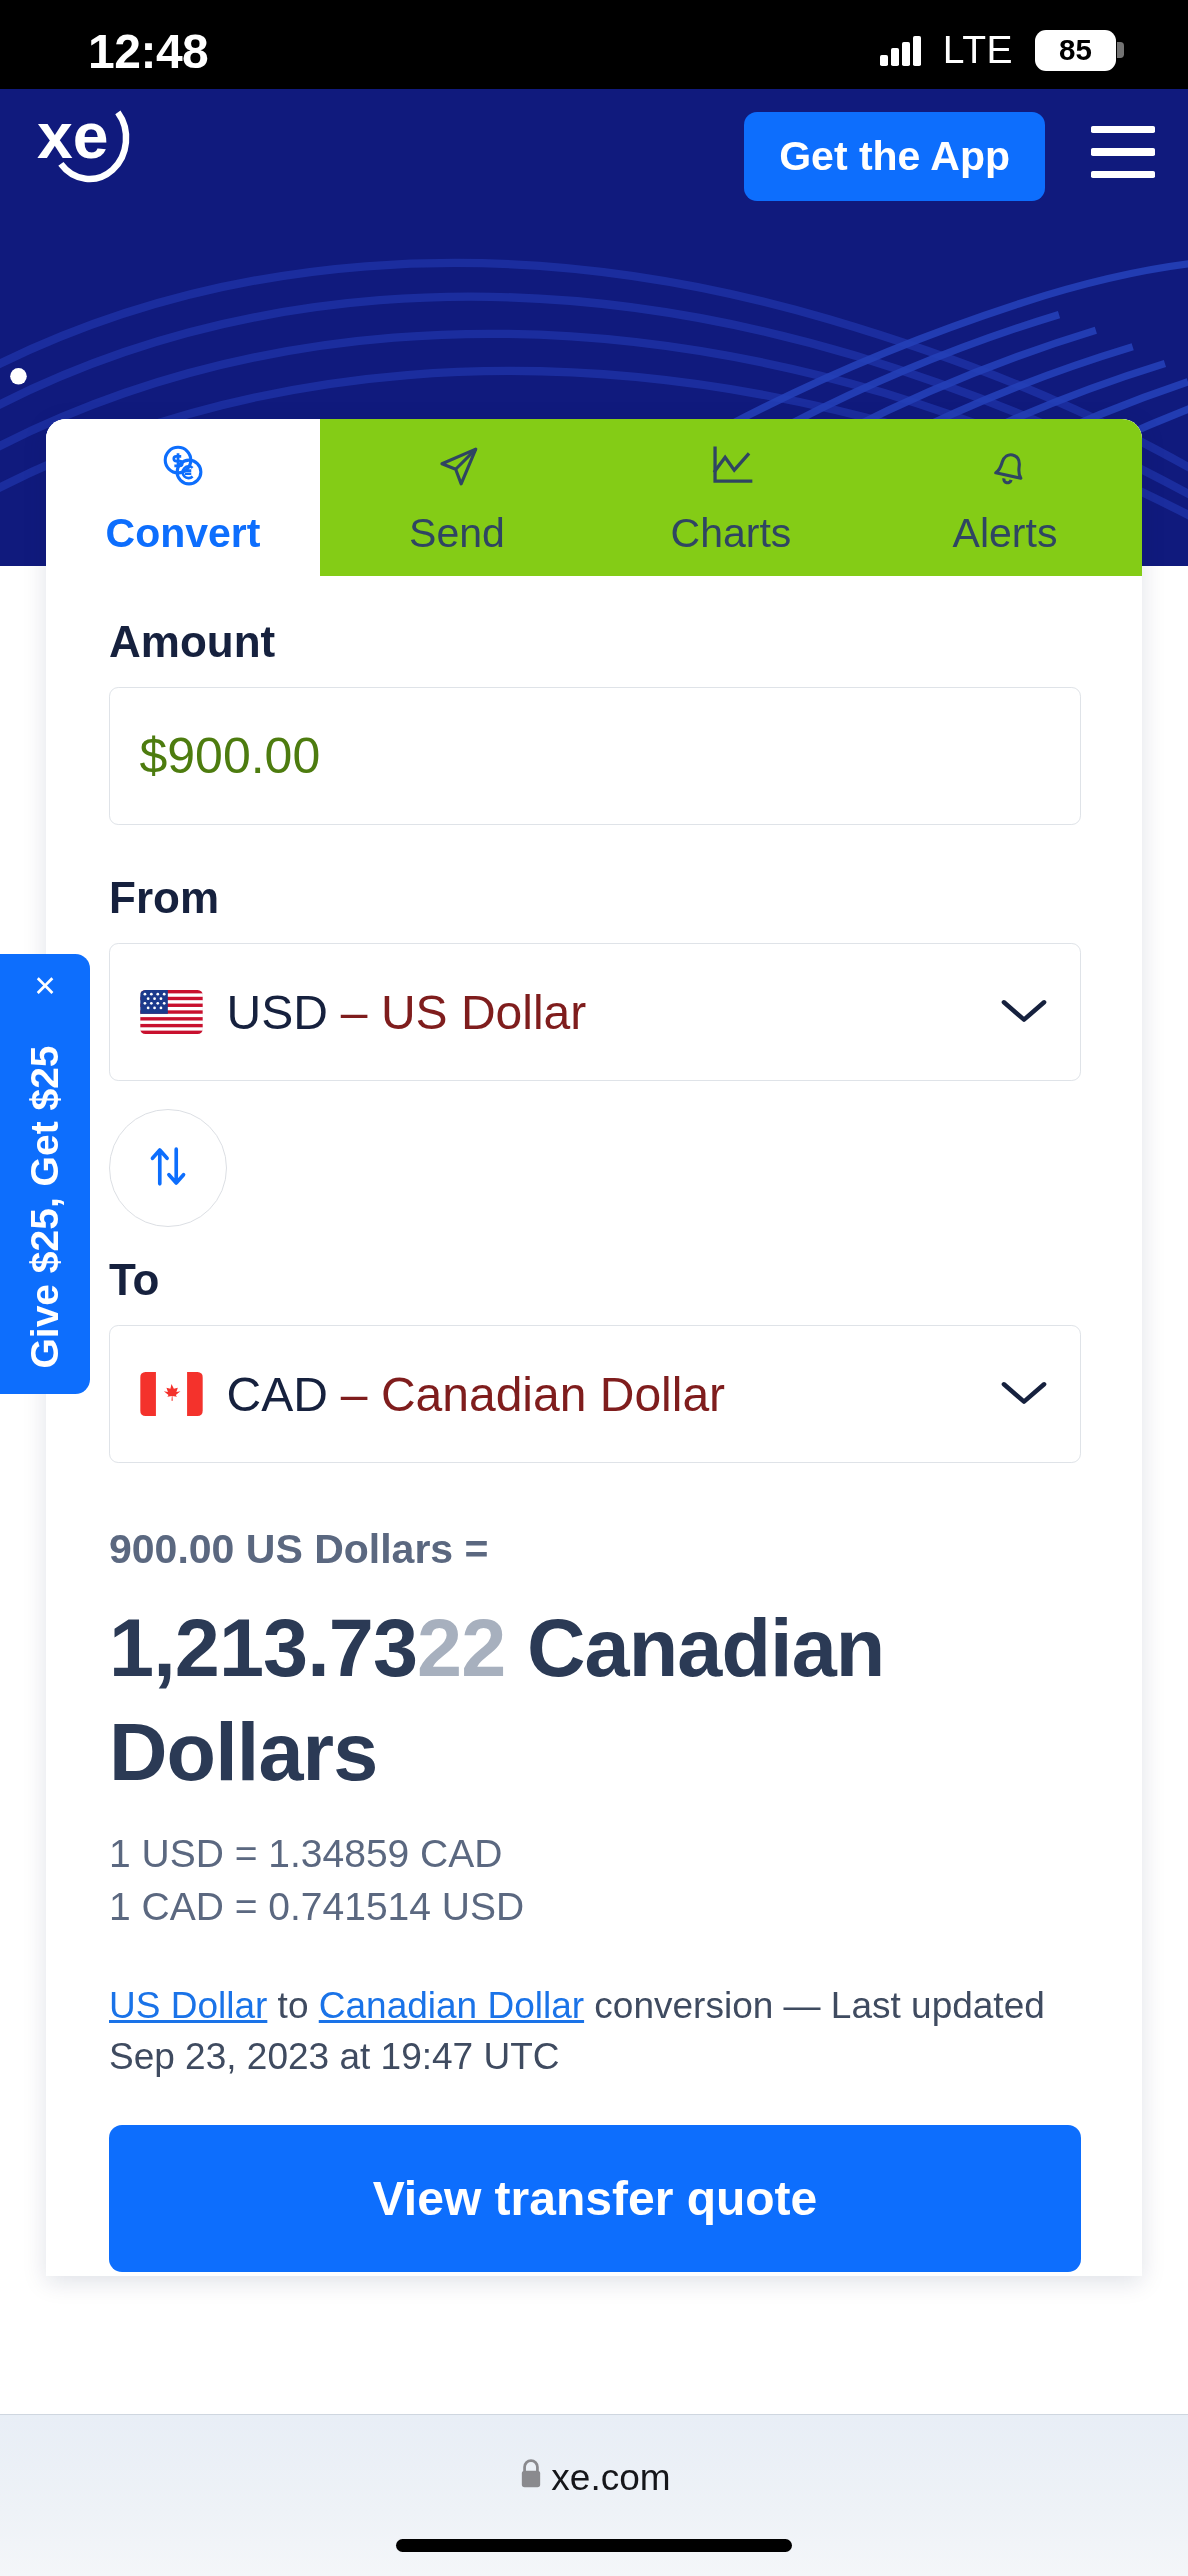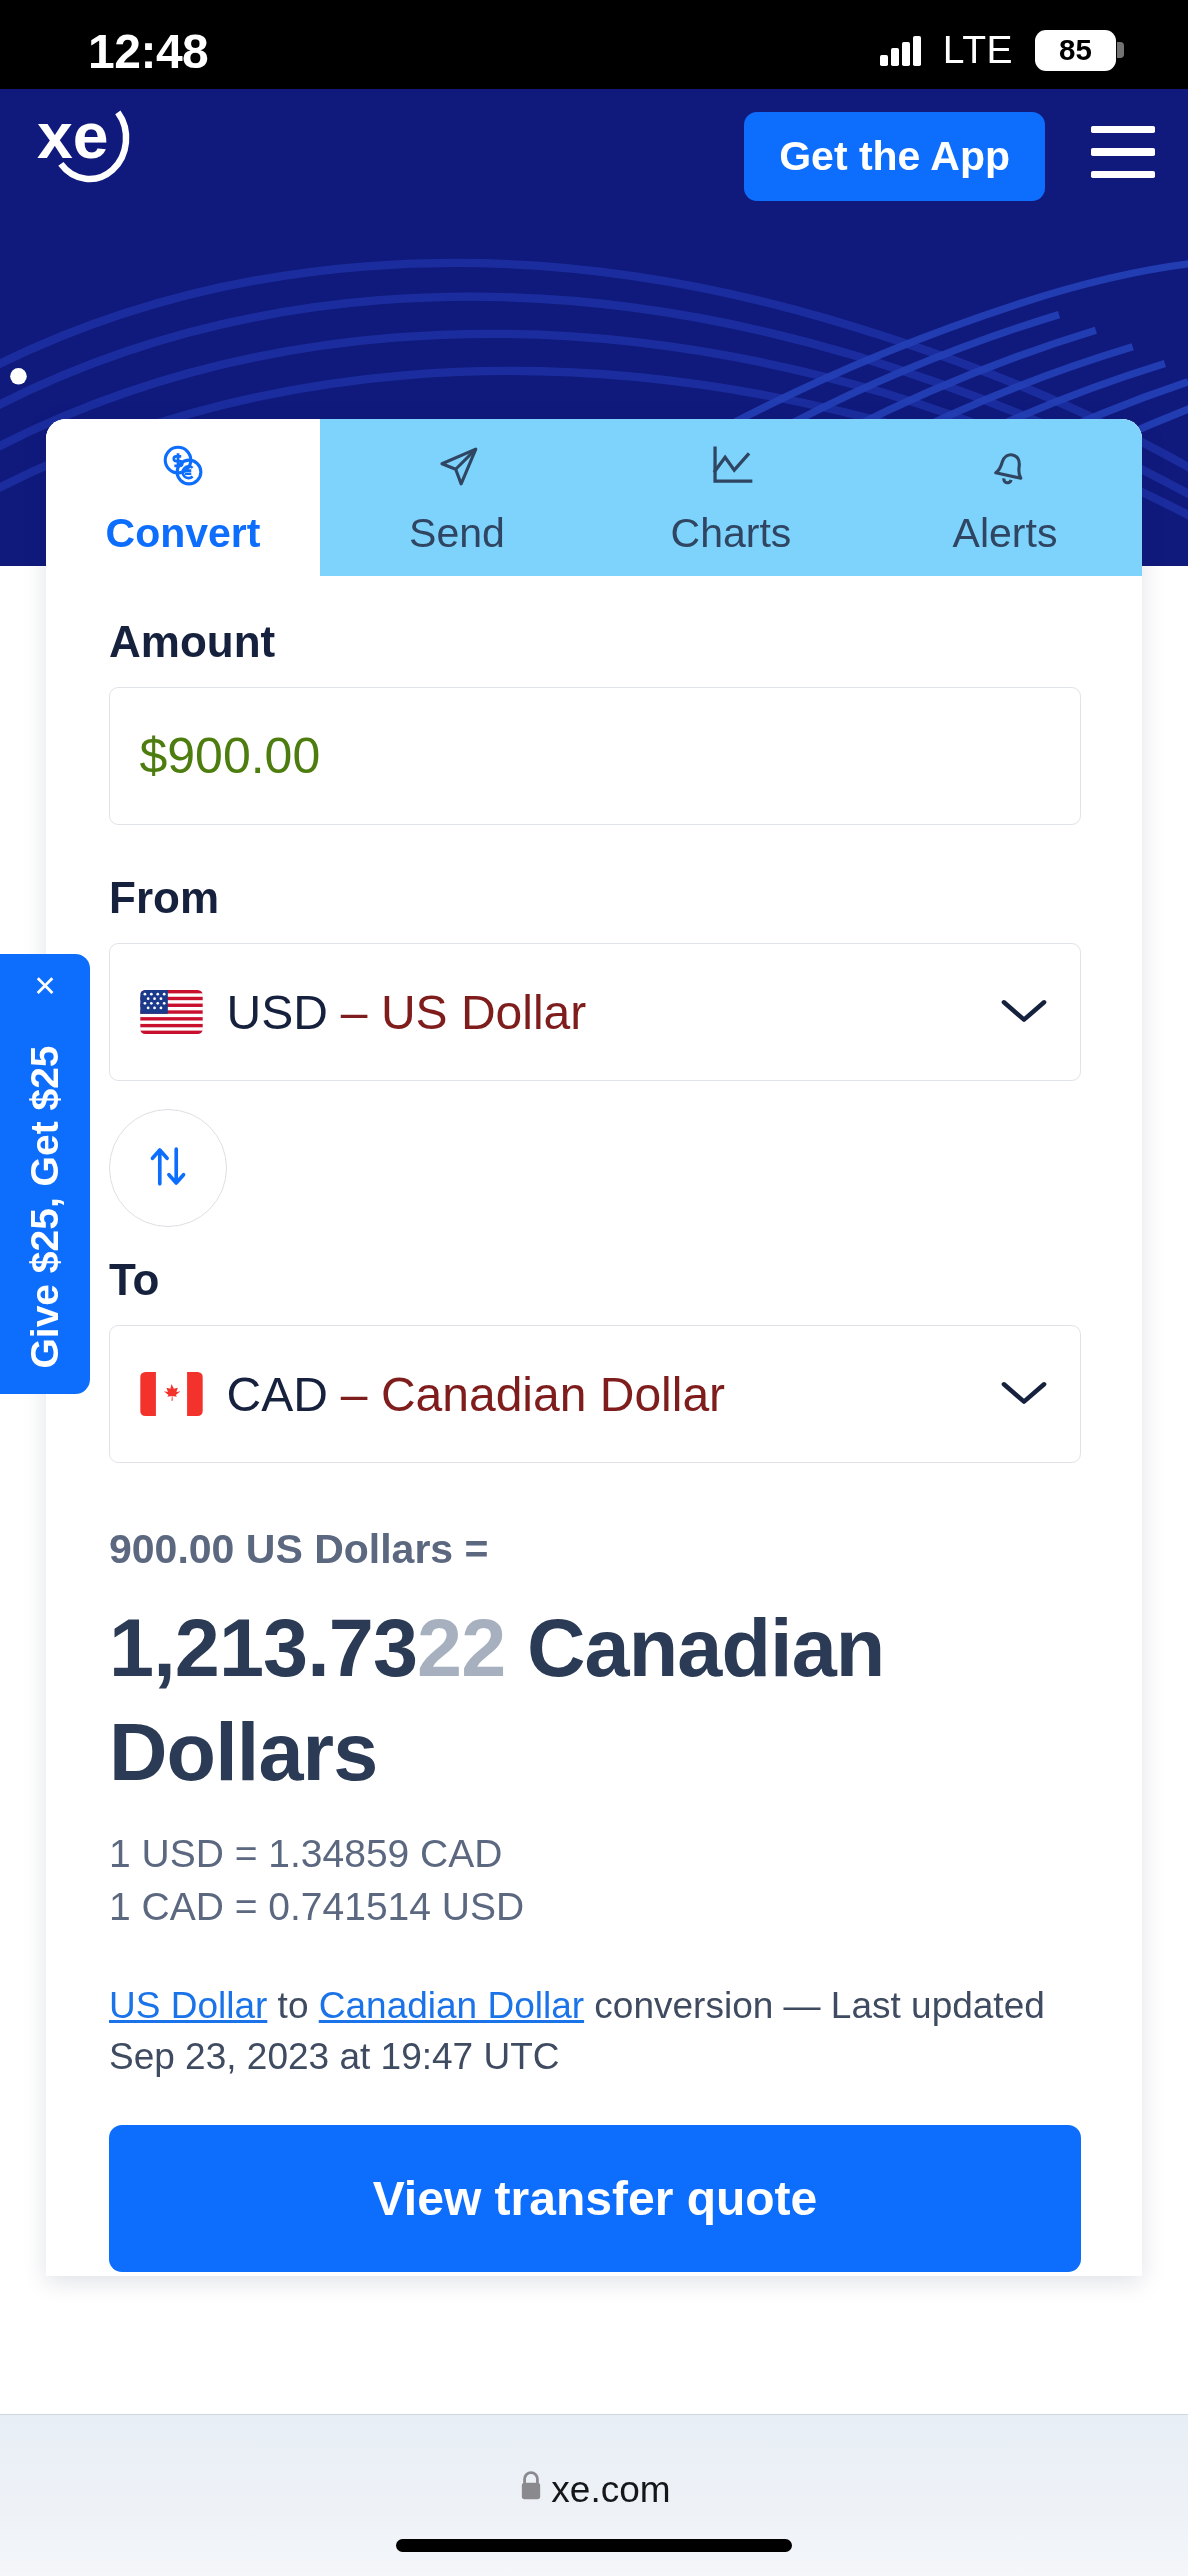--- a/index.html
+++ b/index.html
@@ -70,21 +70,21 @@
   .card {
     position:absolute; left:46px; top:419px; width:1096px;
     background:#ffffff; border-radius:20px 20px 0 0;
     box-shadow:0 5.5px 24px rgba(10,20,70,.13);
     overflow:hidden;
   }
   .tabs { display:flex; height:157px; background:#eef2f7; }
   .tab {
     flex:1; display:flex; flex-direction:column; align-items:center;
     justify-content:center; gap:14.7px; cursor:pointer;
-    color:#2f4562; font-size:41px; background:#7dd3fc;
+    color:#2f4562; font-size:41px; background:#84cc16;
   }
   .tab.active { background:#ffffff; color:#0d6efd; font-weight:700; }
   .tab .ticon { height:57px; display:flex; align-items:center; }
 
   .body { padding:41px 63px 4px 63px; }
   .fieldlabel {
     font-size:44px; font-weight:700; color:#16213e;
     margin-bottom:20px;
   }
   .inputbox {
@@ -151,21 +151,21 @@
     color:#fff; font-size:39px; font-weight:700;
   }
 
   
   .safari {
     position:absolute; left:0; bottom:0; width:1188px; height:162px;
     background:linear-gradient(180deg,#e8eef6 0%,#eef2f7 60%,#f4f6f9 100%);
     border-top:0.9px solid #cfd6e0;
   }
   .safari-url {
-    position:absolute; top:54px; left:0; width:100%;
+    position:absolute; top:42px; left:0; width:100%;
     display:flex; align-items:center; justify-content:center; gap:6px;
     font-size:37px; color:#15161a;text-align:center;
   }
   .home-ind {
     position:absolute; bottom:24px; left:50%; transform:translateX(-50%);
     width:396px; height:13px; background:#000; border-radius:7.4px;
   }
 </style>
 </head>
 <body>

